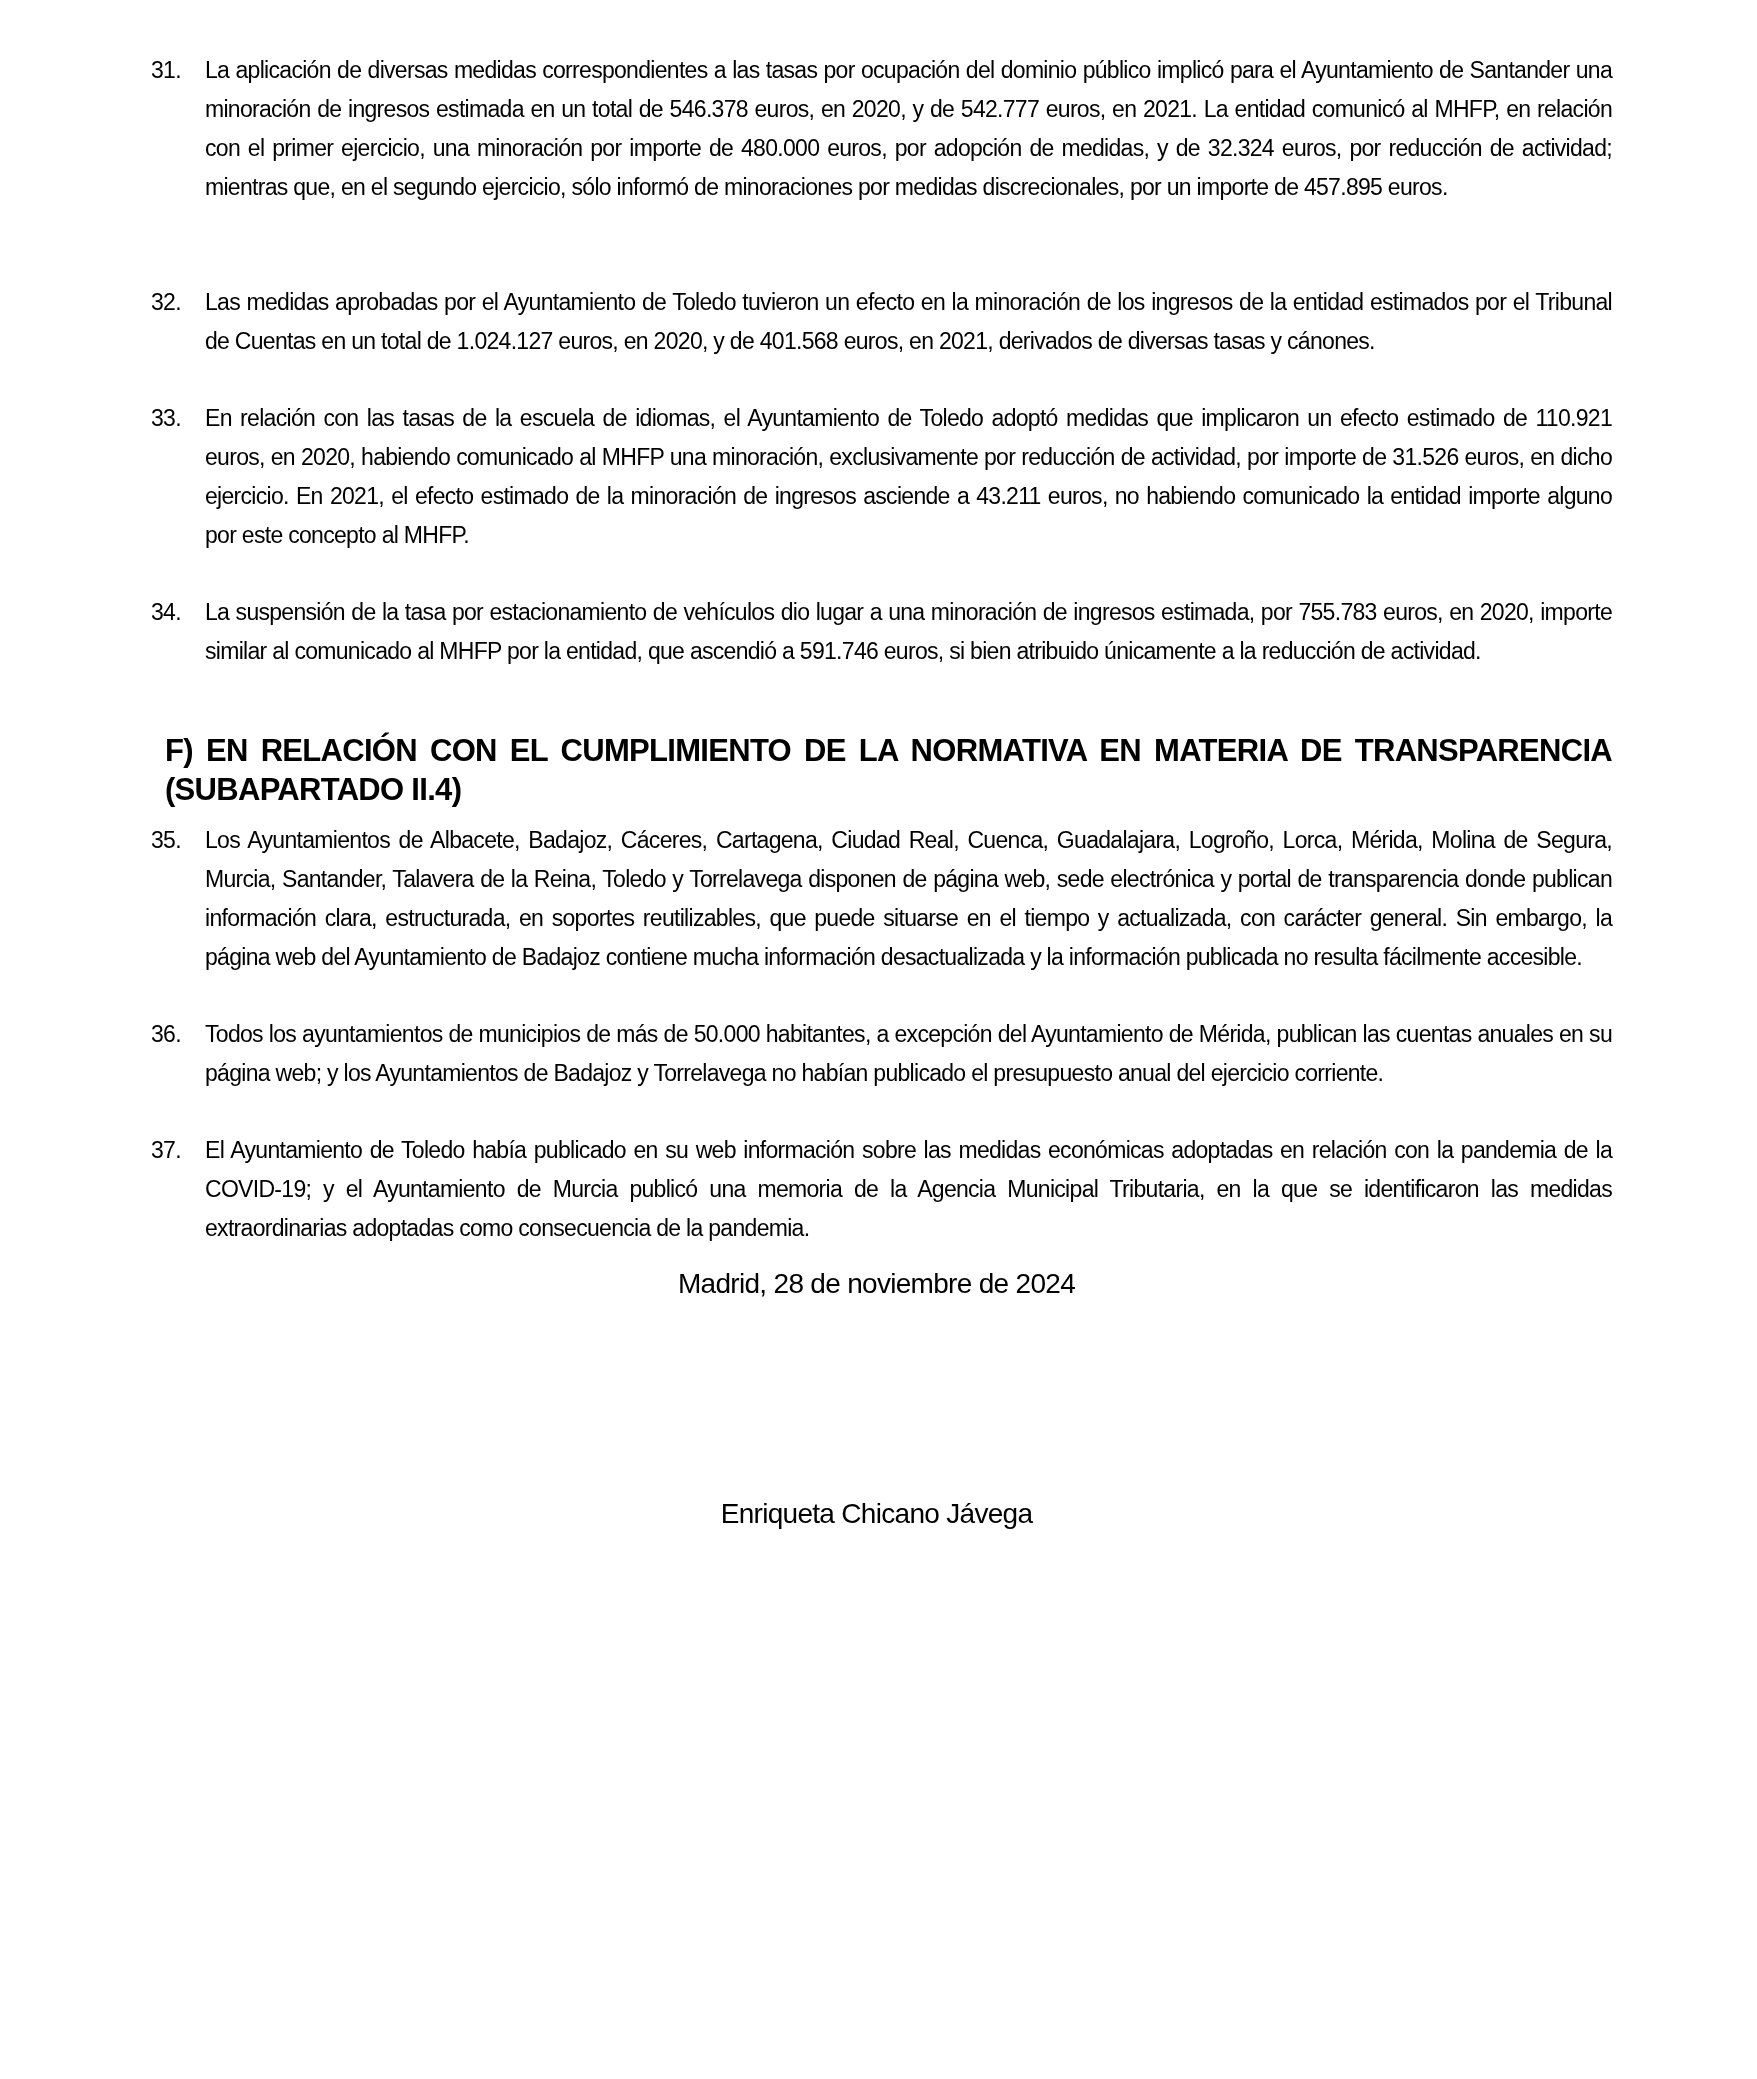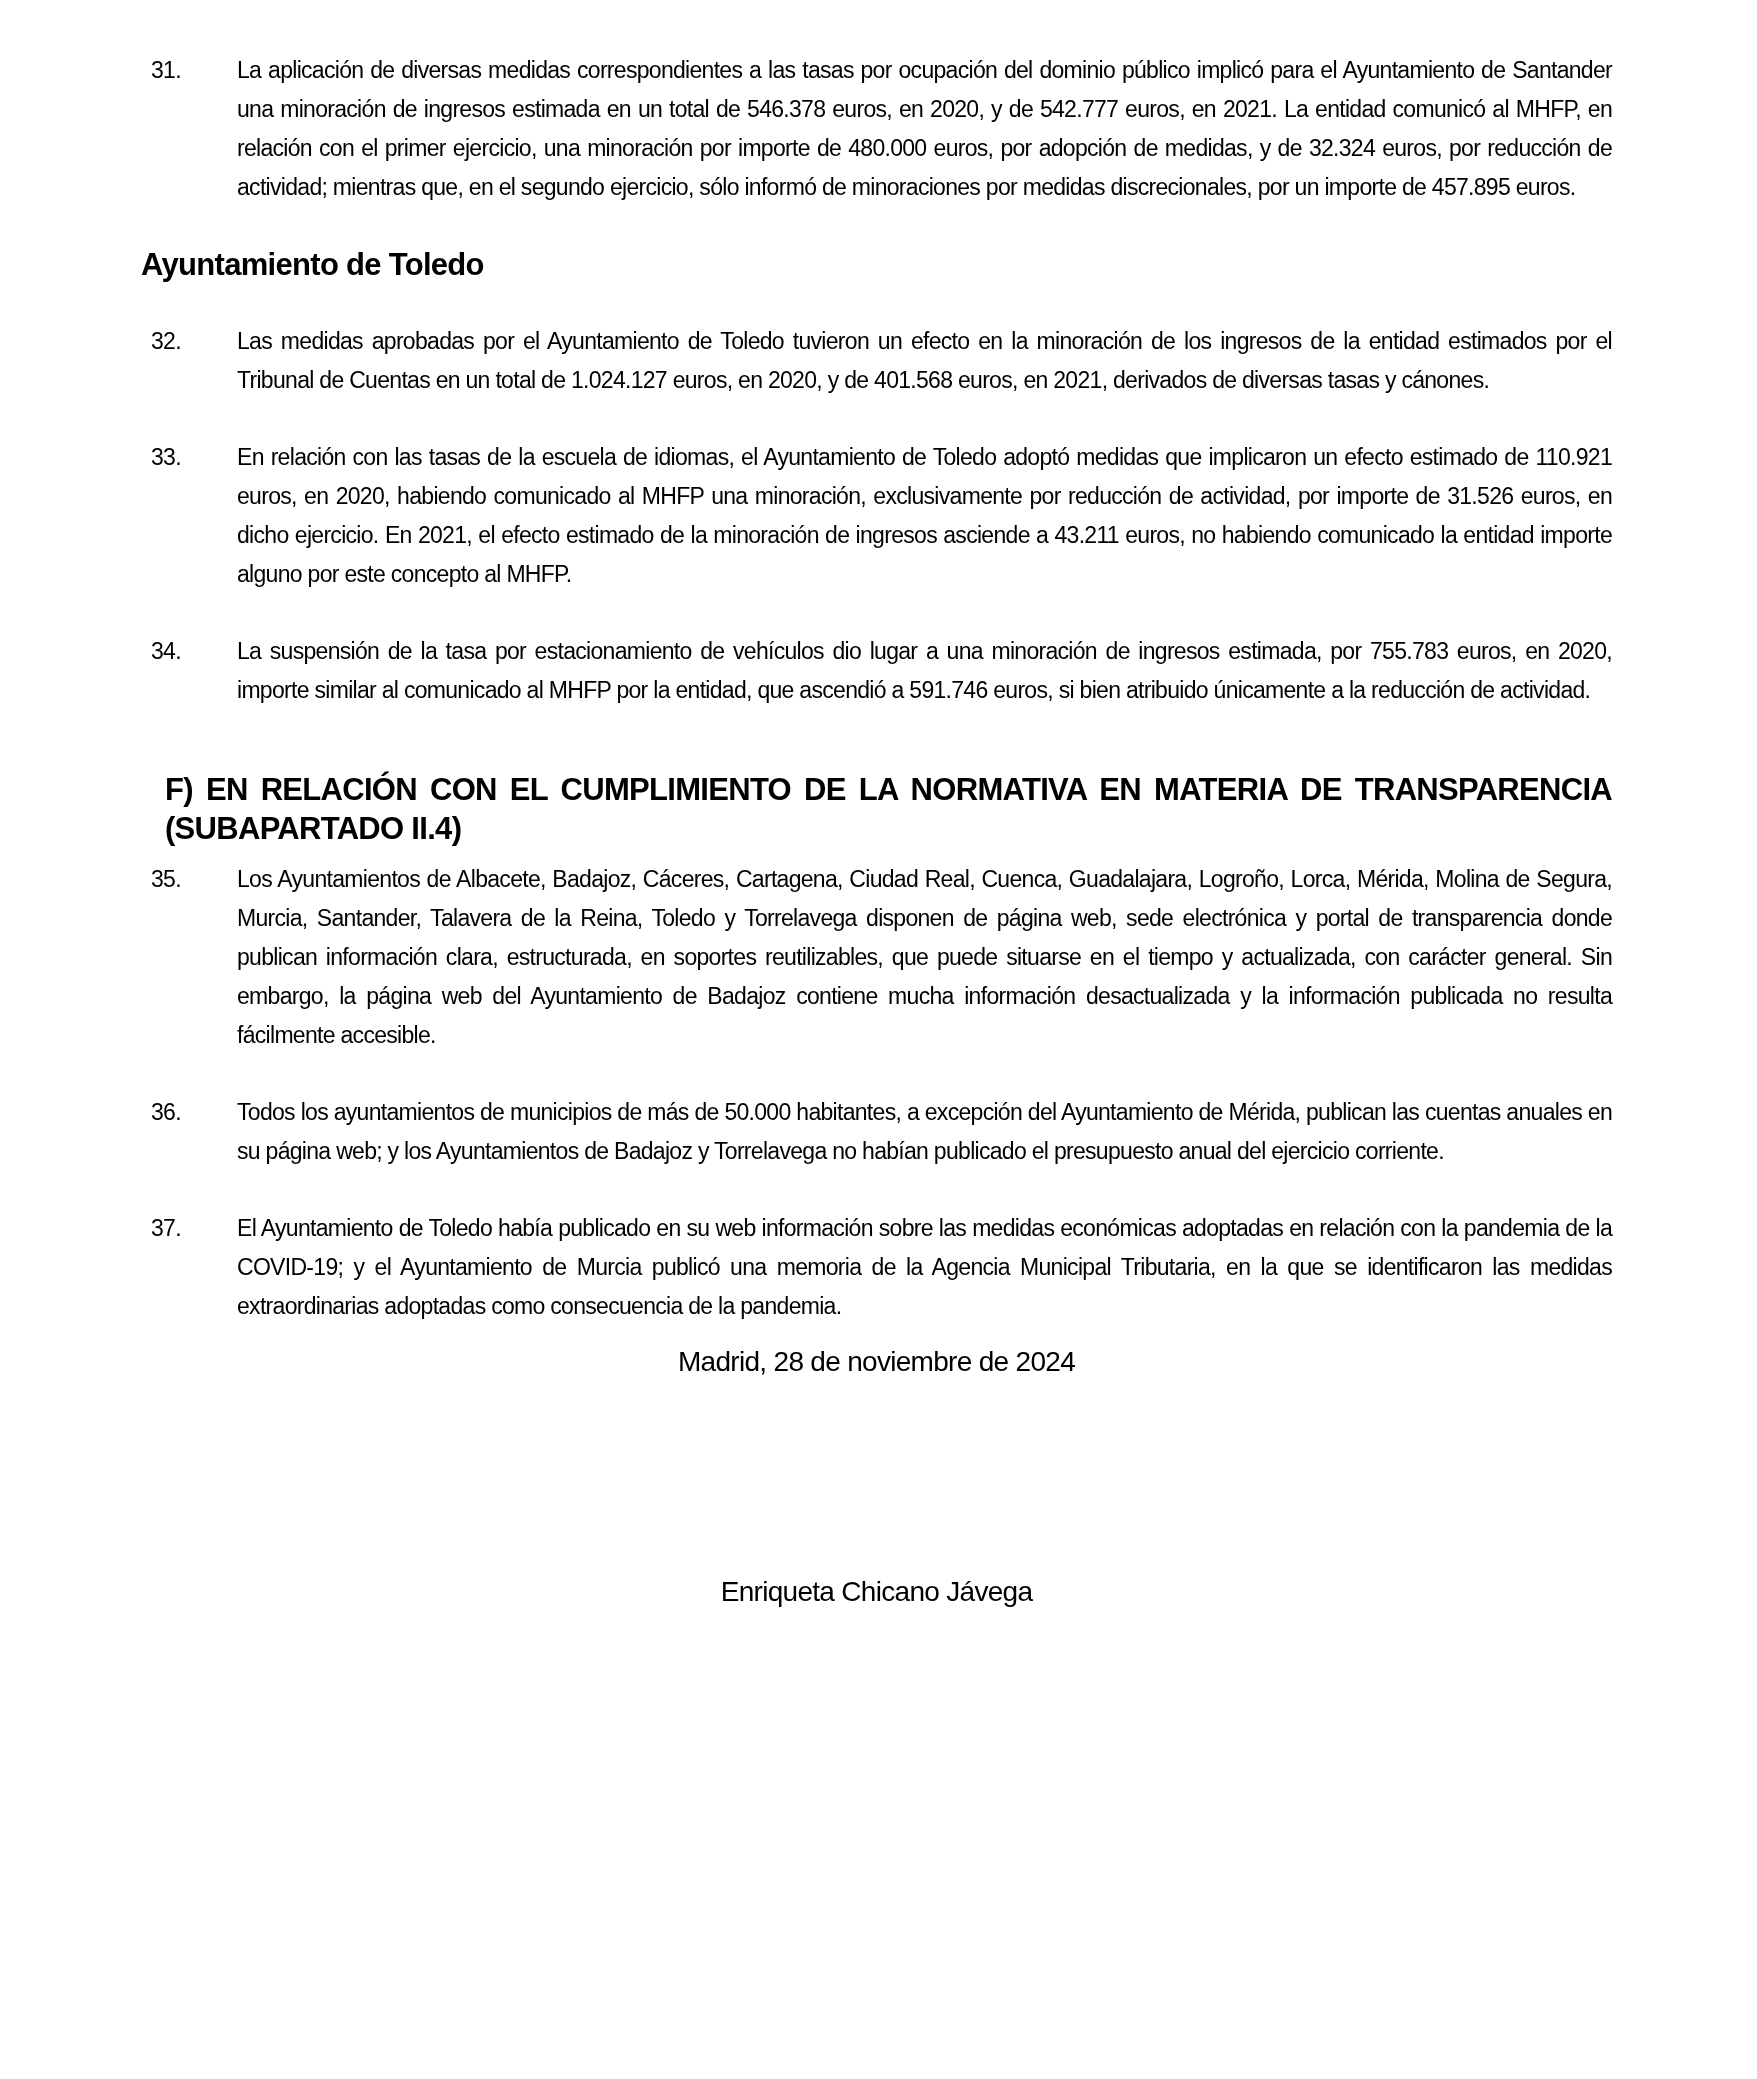--- a/index.html
+++ b/index.html
@@ -32,21 +32,20 @@
     }
     .item .num {
       flex: 0 0 64px;
       padding-left: 10px;
       box-sizing: border-box;
     }
     .item .txt {
       flex: 1 1 auto;
       text-align: justify;
       text-align-last: left;
-      margin-left: 32px;
     }
     .gap { height: 38px; }
     .heading {
       font-weight: bold;
       font-size: 31px;
       line-height: 39px;
       letter-spacing: -0.7px;
     }
     .heading-justify {
       font-weight: bold;
@@ -69,21 +68,20 @@
 
 <div class="page">
 
   <div class="item">
     <span class="num">31.</span>
     <span class="txt">La aplicación de diversas medidas correspondientes a las tasas por ocupación del dominio público implicó para el Ayuntamiento de Santander una minoración de ingresos estimada en un total de 546.378 euros, en 2020, y de 542.777 euros, en 2021. La entidad comunicó al MHFP, en relación con el primer ejercicio, una minoración por importe de 480.000 euros, por adopción de medidas, y de 32.324 euros, por reducción de actividad; mientras que, en el segundo ejercicio, sólo informó de minoraciones por medidas discrecionales, por un importe de 457.895 euros.</span>
   </div>
 
   <div style="height:38px"></div>
 
-  <div class="heading">Ayuntamiento de Toledo</div>
 
   <div style="height:38px"></div>
 
   <div class="item">
     <span class="num">32.</span>
     <span class="txt">Las medidas aprobadas por el Ayuntamiento de Toledo tuvieron un efecto en la minoración de los ingresos de la entidad estimados por el Tribunal de Cuentas en un total de 1.024.127 euros, en 2020, y de 401.568 euros, en 2021, derivados de diversas tasas y cánones.</span>
   </div>
 
   <div class="gap"></div>
 

